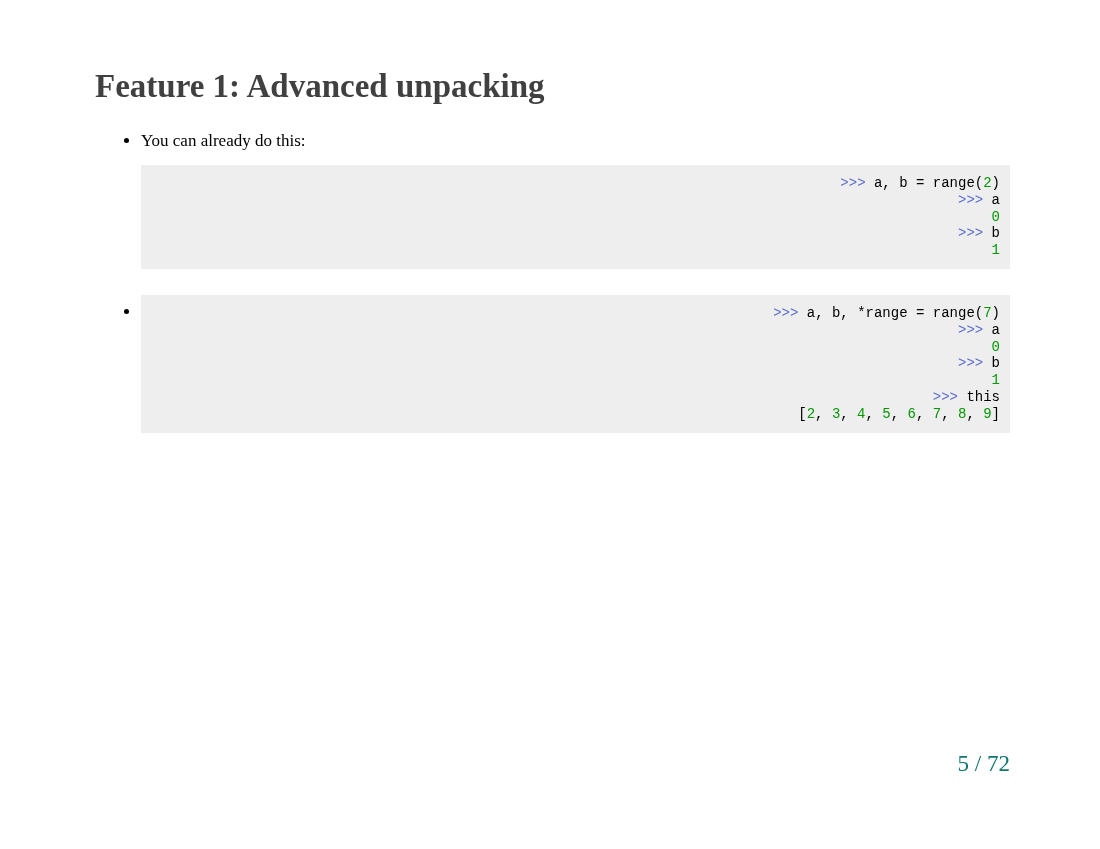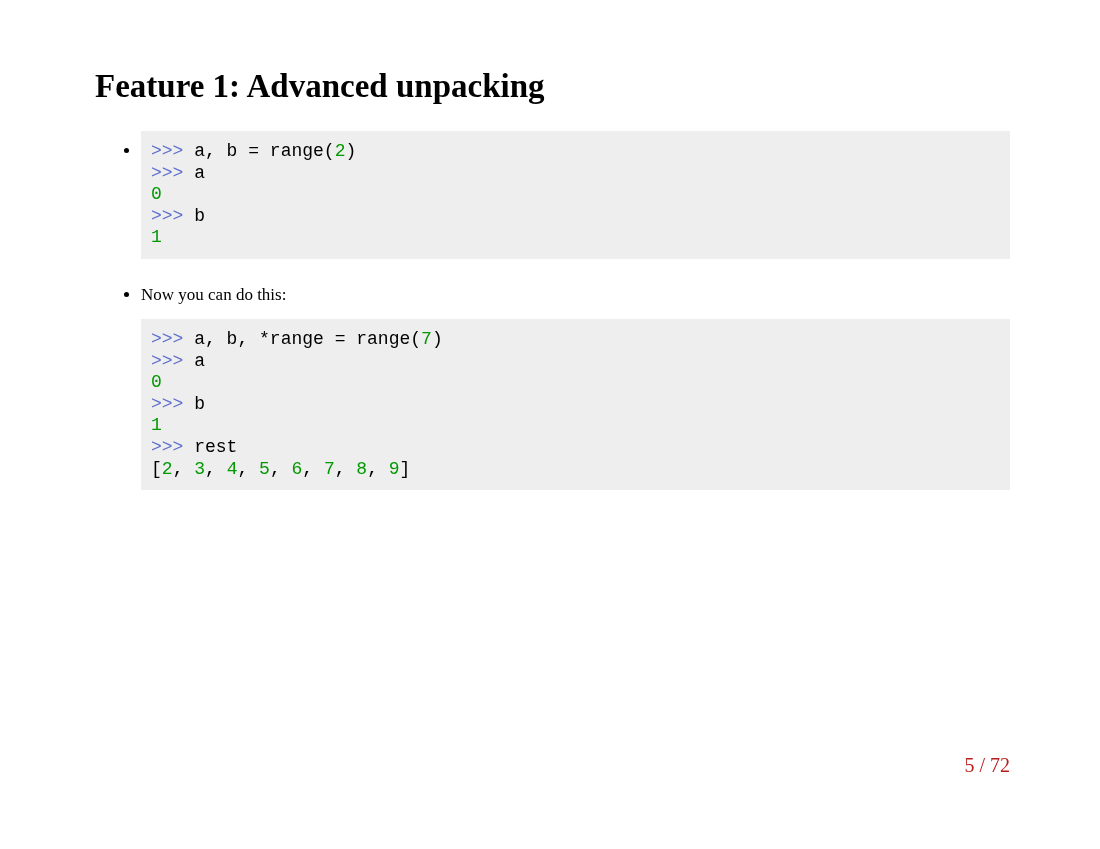--- a/index.html
+++ b/index.html
@@ -11,79 +11,80 @@
     width: 1100px;
     height: 849px;
     background: #ffffff;
     font-family: Georgia, 'Times New Roman', serif;
     position: relative;
     padding: 68px 90px 0 95px;
   }
   h1 {
     font-size: 33px;
     font-weight: bold;
-    color: #000000;
+    color: #404040;
     margin-bottom: 26px;
   }
   ul {
     list-style: disc;
     padding-left: 46px;
   }
   li {
     font-size: 17px;
     color: #000;
     margin-bottom: 12px;
   }
   li p {
     margin-bottom: 14px;
   }
   pre {
     background: #eeeeee;
     font-family: 'Courier New', Courier, monospace;
-    font-size: 18px;
+    font-size: 14px;
     line-height: 1.2;
     padding: 10px 10px;
     margin-top: 14px;
     margin-bottom: 26px;
     white-space: pre;
     overflow-x: auto;
+    text-align: right;
   }
   .gp { color: #5b6dcd; }
   .mi { color: #009900; }
   .go-num { color: #009900; }
   .p { color: #000; }
   .n { color: #000; }
   .page-num {
     position: absolute;
     bottom: 72px;
     right: 90px;
-    font-size: 20px;
-    color: #b91c1c;
+    font-size: 23px;
+    color: #0f766e;
     font-family: Georgia, 'Times New Roman', serif;
   }
 </style>
 </head>
 <body>
 
 <h1>Feature 1: Advanced unpacking</h1>
 
 <ul>
   <li>
+    <p>You can already do this:</p>
     <pre><span class="gp">&gt;&gt;&gt; </span><span class="n">a, b = range(</span><span class="mi">2</span><span class="p">)</span>
 <span class="gp">&gt;&gt;&gt; </span><span class="n">a</span>
 <span class="go-num">0</span>
 <span class="gp">&gt;&gt;&gt; </span><span class="n">b</span>
 <span class="go-num">1</span></pre>
   </li>
 
   <li>
-    <p>Now you can do this:</p>
     <pre><span class="gp">&gt;&gt;&gt; </span><span class="n">a, b, *range = range(</span><span class="mi">7</span><span class="p">)</span>
 <span class="gp">&gt;&gt;&gt; </span><span class="n">a</span>
 <span class="go-num">0</span>
 <span class="gp">&gt;&gt;&gt; </span><span class="n">b</span>
 <span class="go-num">1</span>
-<span class="gp">&gt;&gt;&gt; </span><span class="n">rest</span>
+<span class="gp">&gt;&gt;&gt; </span><span class="n">this</span>
 <span class="p">[</span><span class="mi">2</span><span class="p">, </span><span class="mi">3</span><span class="p">, </span><span class="mi">4</span><span class="p">, </span><span class="mi">5</span><span class="p">, </span><span class="mi">6</span><span class="p">, </span><span class="mi">7</span><span class="p">, </span><span class="mi">8</span><span class="p">, </span><span class="mi">9</span><span class="p">]</span></pre>
   </li>
 </ul>
 
 <div class="page-num">5 / 72</div>
 
 </body></html>

